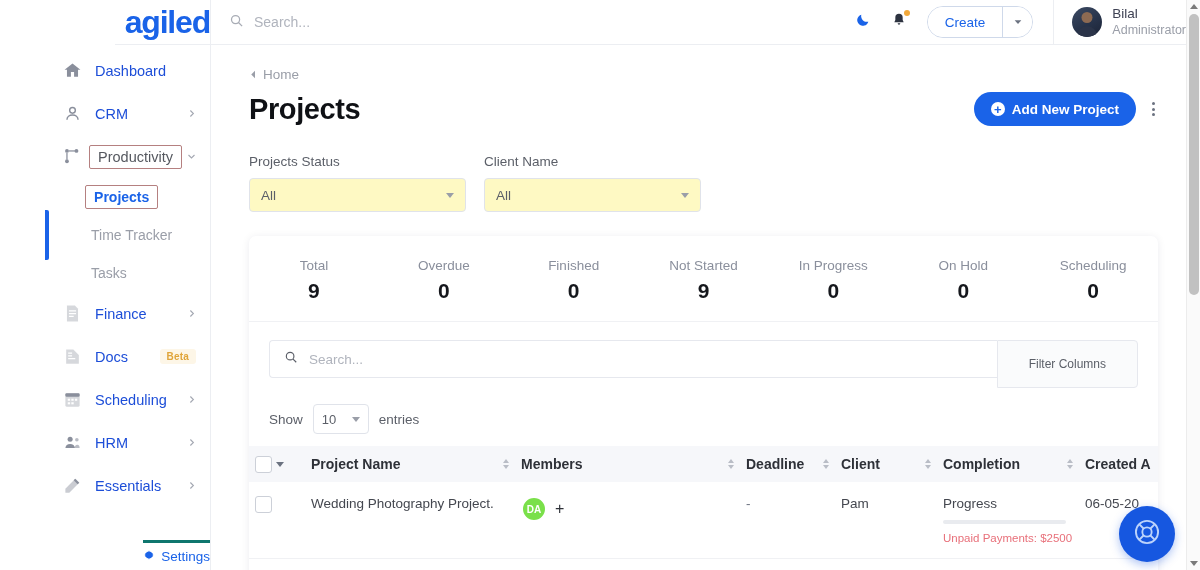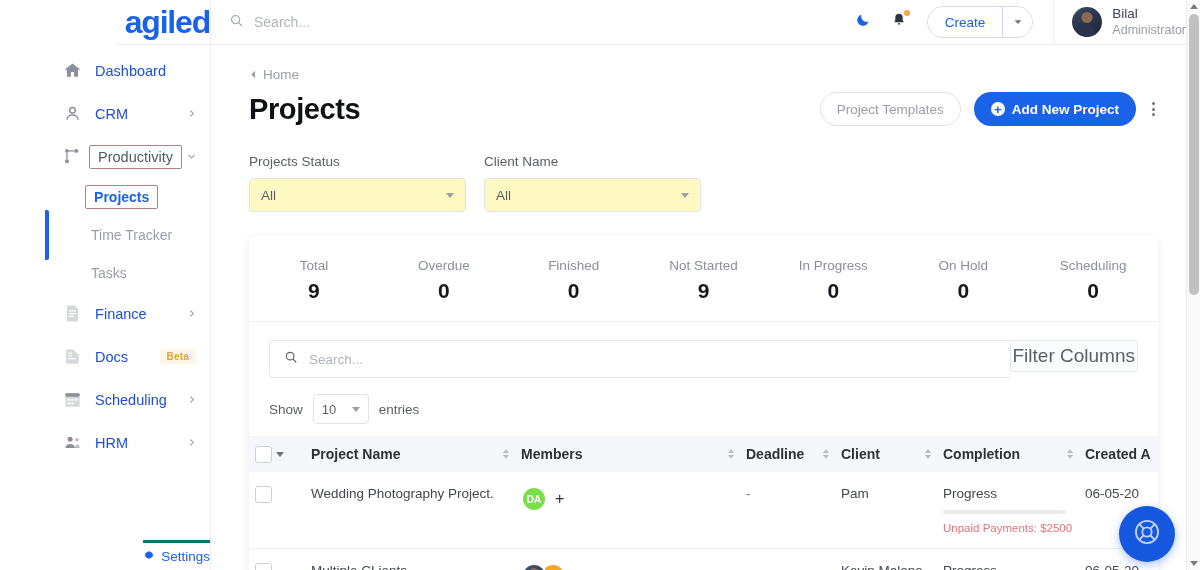--- a/index.html
+++ b/index.html
@@ -162,23 +162,23 @@
   .stat-value { font-size: 21px; font-weight: 700; color: #15171c; margin-top: 6px; }
 
   .search-row { padding: 18px 20px 0; display: flex; }
   .table-search {
     flex: 1 1 auto; height: 38px; border: 1px solid #e6e8ee; border-right: none;
     border-radius: 4px 0 0 4px; display: flex; align-items: center; gap: 11px; padding: 0 14px;
   }
   .table-search svg { width: 14px; height: 14px; stroke: #5b5f68; fill: none; stroke-width: 2; }
   .table-search .ph { font-size: 13.5px; color: #b0b4bd; }
   .filter-columns {
-    height: 32px; border: 1px solid #e6e8ee; border-radius: 0 4px 4px 0;
-    background: #fafbfc; display: flex; align-items: center; padding: 0 2px;
-    font-size: 19px; color: #5b5f68; cursor: pointer; white-space: nowrap;
+    height: 48px; border: 1px solid #e6e8ee; border-radius: 0 4px 4px 0;
+    background: #fafbfc; display: flex; align-items: center; padding: 0 31px;
+    font-size: 12px; color: #5b5f68; cursor: pointer; white-space: nowrap;
   }
   .show-row { display: flex; align-items: center; gap: 10px; padding: 16px 20px 12px; font-size: 13.5px; color: #5b5f68; }
   .show-select {
     height: 30px; min-width: 56px; border: 1px solid #e0e3ea; border-radius: 4px;
     display: flex; align-items: center; justify-content: space-between; padding: 0 8px; gap: 8px; cursor: pointer;
   }
   .show-select .v { font-size: 13px; color: #5b5f68; }
 
   table { width: 100%; border-collapse: collapse; table-layout: fixed; }
   thead th {
@@ -354,20 +354,34 @@
             </svg>
         </span>
         <span class="nav-label">HRM</span>
         <span class="chev">
           <svg viewBox="0 0 24 24" fill="none" stroke="currentColor" stroke-width="3">
               <path d="M9 4l8 8-8 8"></path>
             </svg>
         </span>
       </div>
 
+      <div class="nav-item">
+        <span class="nav-icon">
+          <svg viewBox="0 0 24 24" fill="currentColor">
+              <path d="M15.5 3.5l5 5L8 21H3v-5L15.5 3.5z" opacity=".45"></path>
+              <path d="M13.5 5.5l5 5 2-2-5-5z"></path>
+            </svg>
+        </span>
+        <span class="nav-label">Essentials</span>
+        <span class="chev">
+          <svg viewBox="0 0 24 24" fill="none" stroke="currentColor" stroke-width="3">
+              <path d="M9 4l8 8-8 8"></path>
+            </svg>
+        </span>
+      </div>
     </nav>
 
     <div class="sidebar-footer">
       <span class="settings-link">
         <span>
           <svg viewBox="0 0 24 24">
               <path d="M12 8.5a3.5 3.5 0 100 7 3.5 3.5 0 000-7zm9 3.5l-2-1.3.4-2.3-2.2-.9-1.2-2-2.3.5L12 2.8l-1.7 3.2-2.3-.5-1.2 2-2.2.9.4 2.3L3 12l2 1.3-.4 2.3 2.2.9 1.2 2 2.3-.5L12 21.2l1.7-3.2 2.3.5 1.2-2 2.2-.9-.4-2.3L21 12z"></path>
             </svg>
         </span>
         <span>Settings</span>
@@ -432,21 +446,20 @@
           <svg viewBox="0 0 12 12">
               <path d="M8 1L3 6l5 5V1z"></path>
             </svg>
         </span>
         <span>Home</span>
       </div>
 
       <div class="title-row">
         <h1 class="page-title">Projects</h1>
         <div class="title-actions">
-          <button class="btn-outline">Project Templates</button>
           <button class="btn-primary">
             <span class="plus-circle">+</span>
             <span>Add New Project</span>
           </button>
           <span class="kebab">
               <i></i>
               <i></i>
               <i></i>
             </span>
         </div>

